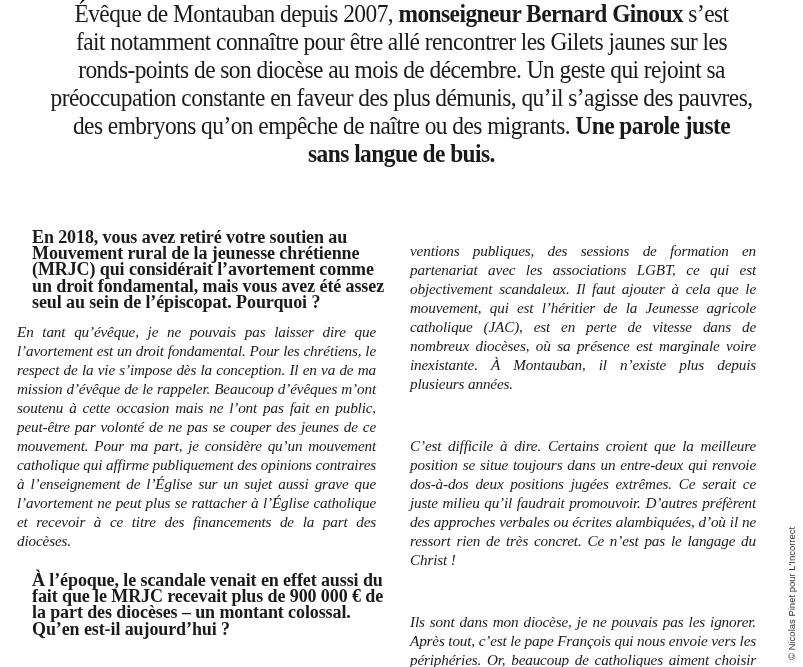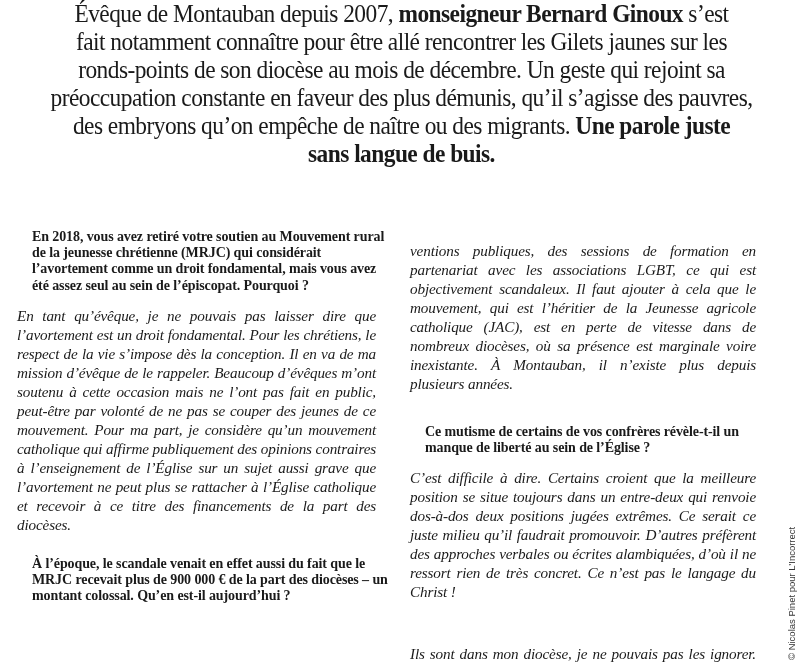--- a/index.html
+++ b/index.html
@@ -21,21 +21,21 @@
 
   .col {
     position: absolute; top: 229px;
     font-family: "Liberation Serif", serif;
     font-size: 15.2px; line-height: 19px;
   }
   .col.left { left: 5px; width: 383px; }
   .col.right { left: 398px; width: 370px; }
 
   .q {
-    font-weight: bold; font-size: 14px; line-height: 16.2px;
+    font-weight: bold; font-size: 18px; line-height: 16.2px;
     padding-left: 27px; margin: 0;
     letter-spacing: -0.1px;
   }
   .a {
     margin: 12px; text-align: justify; text-align-last: left;
     hyphens: manual;
     letter-spacing: -0.15px;
     font-style: italic;
   }
   .a.cont { text-align-last: justify; }
@@ -65,19 +65,18 @@
 <div class="col left">
   <p class="q">En 2018, vous avez retiré votre soutien au Mouvement rural de la jeunesse chrétienne (MRJC) qui considérait l’avortement comme un droit fondamental, mais vous avez été assez seul au sein de l’épiscopat. Pourquoi ?</p>
   <p class="a">En tant qu’évêque, je ne pouvais pas laisser dire que l’avorte­ment est un droit fondamental. Pour les chrétiens, le respect de la vie s’impose dès la conception. Il en va de ma mission d’évêque de le rappeler. Beaucoup d’évêques m’ont soutenu à cette occasion mais ne l’ont pas fait en public, peut-être par volonté de ne pas se couper des jeunes de ce mouvement. Pour ma part, je considère qu’un mouvement catholique qui affirme publiquement des opinions contraires à l’ensei­gnement de l’Église sur un sujet aussi grave que l’avortement ne peut plus se rattacher à l’Église catholique et recevoir à ce titre des financements de la part des diocèses.</p>
   <div class="gap"></div>
   <p class="q">À l’époque, le scandale venait en effet aussi du fait que le MRJC recevait plus de 900 000 € de la part des diocèses – un montant colossal. Qu’en est-il aujourd’hui ?</p>
 </div>
 
 <div class="col right">
   <p class="a">ventions publiques, des sessions de formation en partenariat avec les associations LGBT, ce qui est objectivement scanda­leux. Il faut ajouter à cela que le mouvement, qui est l’héri­tier de la Jeunesse agricole catholique (JAC), est en perte de vitesse dans de nombreux diocèses, où sa présence est mar­ginale voire inexistante. À Montauban, il n’existe plus depuis plusieurs années.</p>
   <div class="gap-lg"></div>
-  <p class="q">Ce mutisme de certains de vos confrères révèle-t-il un manque de liberté au sein de l’Église ?</p>
   <p class="a">C’est difficile à dire. Certains croient que la meilleure posi­tion se situe toujours dans un entre-deux qui renvoie dos-à-dos deux positions jugées extrêmes. Ce serait ce juste milieu qu’il faudrait promouvoir. D’autres préfèrent des approches verbales ou écrites alambiquées, d’où il ne ressort rien de très concret. Ce n’est pas le langage du Christ !</p>
   <div class="gap-lg"></div>
   <p class="a cont">Ils sont dans mon diocèse, je ne pouvais pas les ignorer. Après tout, c’est le pape François qui nous envoie vers les périphé­ries. Or, beaucoup de catholiques aiment choisir leurs pauvres et préfèrent soutenir ceux qui leur apparaissent le plus en adé­quation avec leur propre conception de la pauvreté. Quand on va vers les périphéries, il ne faut pas opérer un tri mais</p>
 </div>
 
 <div class="credit">© Nicolas Pinet pour L’Incorrect</div>
 
 </body></html>

